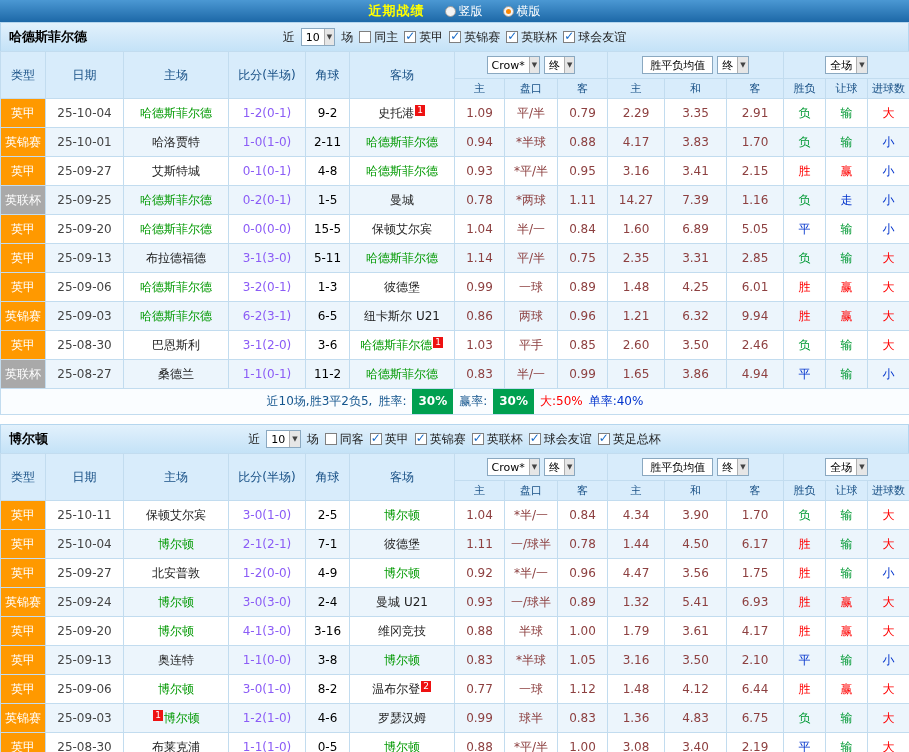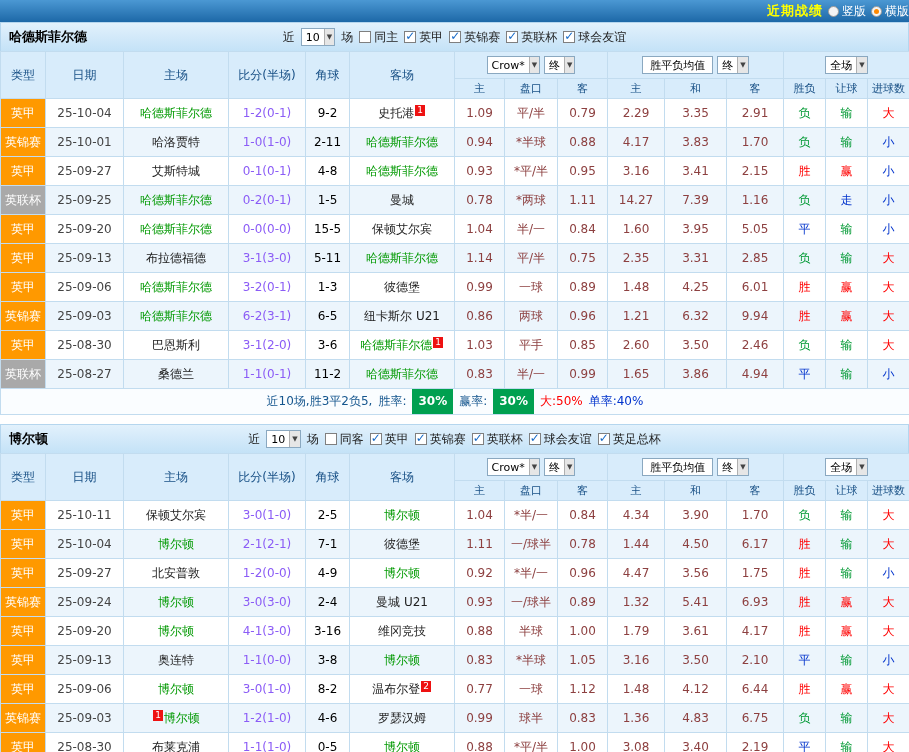--- a/index.html
+++ b/index.html
@@ -1,20 +1,20 @@
 <!DOCTYPE html>
 <html><head>
 <meta charset="utf-8">
 <style>
   *{margin:0;padding:0;box-sizing:border-box}
   body{background:#fff;font-family:"DejaVu Sans","Liberation Sans",sans-serif}
   .page{width:909px;height:752px;overflow:hidden;font-size:12px;background:#fff}
 
   
-  .topbar{height:22px;background:linear-gradient(#4b98d3,#1d68a7);display:flex;align-items:center;justify-content:flex-end;gap:5px}
+  .topbar{height:22px;background:linear-gradient(#4b98d3,#1d68a7);display:flex;align-items:center;justify-content:center;gap:20px}
   .topbar-title{color:#ffff00;font-weight:bold;font-size:13px;letter-spacing:1px}
   .radio-opt{display:inline-flex;align-items:center;gap:3px;color:#fff;font-size:12px;cursor:pointer}
   .radio{width:11px;height:11px;border-radius:50%;background:#f4f4f4;border:1px solid #9a9a9a;display:inline-block;position:relative}
   .radio.on::after{content:'';position:absolute;left:2px;top:2px;width:5px;height:5px;border-radius:50%;background:#ff8800}
 
   
   .section{position:relative}
   .section + .section{margin-top:9px}
   .section-bar{height:29px;background:linear-gradient(#e2f1fc,#c4e2f7);border:1px solid #b5d6ee;border-bottom:none;display:flex;align-items:center;justify-content:center;position:relative}
   .team-name{position:absolute;left:8px;font-weight:bold;font-size:13px;color:#000}
@@ -240,21 +240,21 @@
               <td class="c-type type-league">英甲</td>
               <td class="c-date">25-09-20</td>
               <td class="c-team"><span class="tname focus">哈德斯菲尔德</span></td>
               <td class="c-score">0-0(0-0)</td>
               <td class="c-corner">15-5</td>
               <td class="c-team"><span class="tname">保顿艾尔宾</span></td>
               <td class="c-odds">1.04</td>
               <td class="c-odds">半/一</td>
               <td class="c-odds">0.84</td>
               <td class="c-odds">1.60</td>
-              <td class="c-odds">3.95</td>
+              <td class="c-odds">6.89</td>
               <td class="c-odds">5.05</td>
               <td class="c-res c-blue">平</td>
               <td class="c-res c-green">输</td>
               <td class="c-res c-blue">小</td>
             </tr>
             <tr class="even">
               <td class="c-type type-league">英甲</td>
               <td class="c-date">25-09-13</td>
               <td class="c-team"><span class="tname">布拉德福德</span></td>
               <td class="c-score">3-1(3-0)</td>

